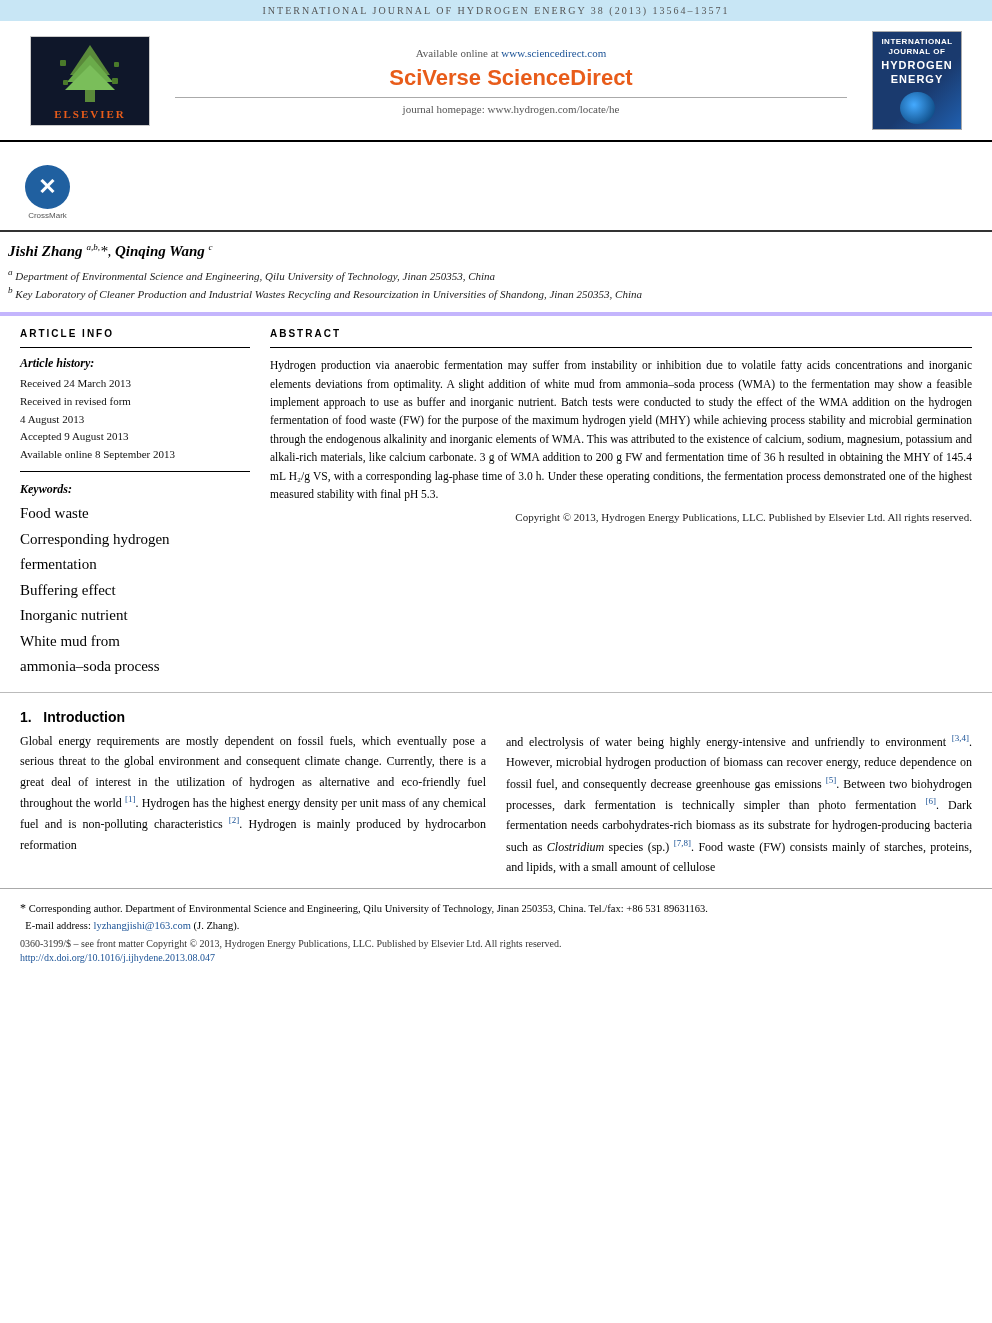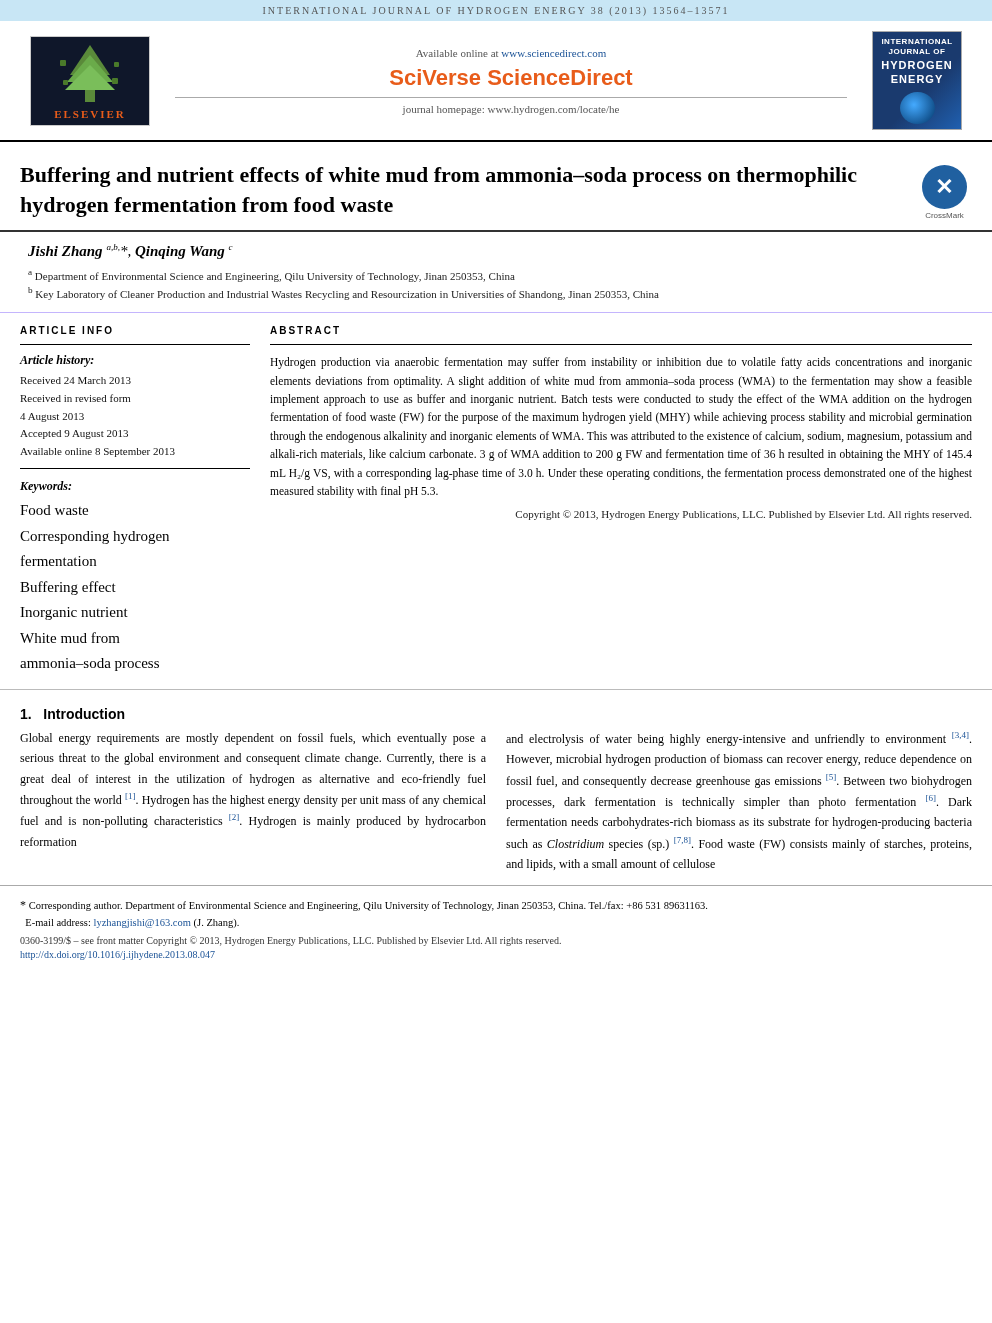--- a/index.html
+++ b/index.html
@@ -143,31 +143,32 @@
     }
     .crossmark-badge {
       width: 55px;
       height: 55px;
       margin-top: 5px;
       flex-shrink: 0;
     }
 
     
     .authors-section {
-      padding: 10px 28px;
-      border-bottom: 1px solid #c4b5fd;
+      padding: 10px 8px;
+      border-bottom: 4px solid #c4b5fd;
     }
     .authors-line {
       font-style: italic;
       font-size: 15px;
       margin-bottom: 6px;
     }
     .author-name { font-weight: bold; }
     .affiliation {
       font-size: 11px;
+      font-style: italic;
       line-height: 1.5;
       color: #222;
     }
     .affil-super { font-size: 9px; vertical-align: super; }
 
     
     .two-col {
       display: flex;
       padding: 12px 20px;
       gap: 20px;
@@ -363,23 +364,20 @@
     <div class="journal-cover">
       <div class="journal-cover-title">
         International<br>Journal of<br><span style="font-size:11px;letter-spacing:1px;">HYDROGEN<br>ENERGY</span>
       </div>
       <div class="journal-cover-circle"></div>
     </div>
   </div>
 </div>
 
 <div class="paper-title-section">
-  <div class="paper-title-text">
-    <div class="paper-title">Buffering and nutrient effects of white mud from ammonia–soda process on thermophilic hydrogen fermentation from food waste</div>
-  </div>
   <div class="cm-container crossmark-badge">
     <div class="cm-circle">
       <span class="cm-cross">✕</span>
     </div>
     <div class="cm-label">CrossMark</div>
   </div>
 </div>
 
 <div class="authors-section">
   <div class="authors-line">

